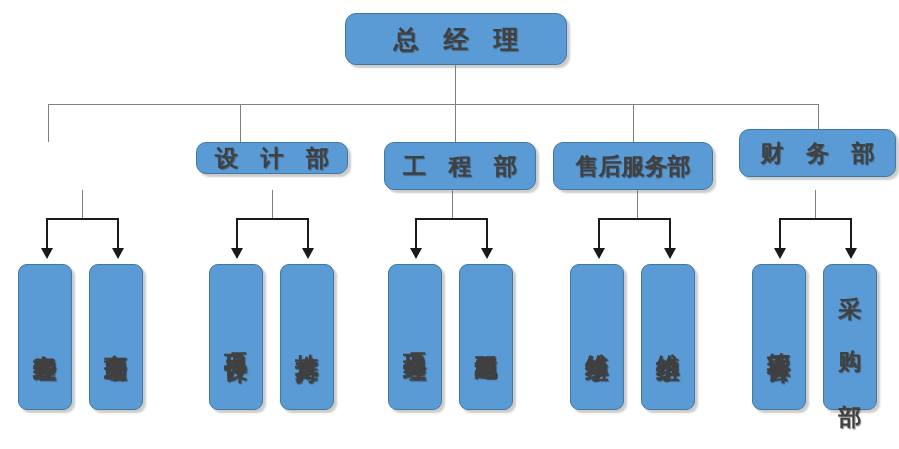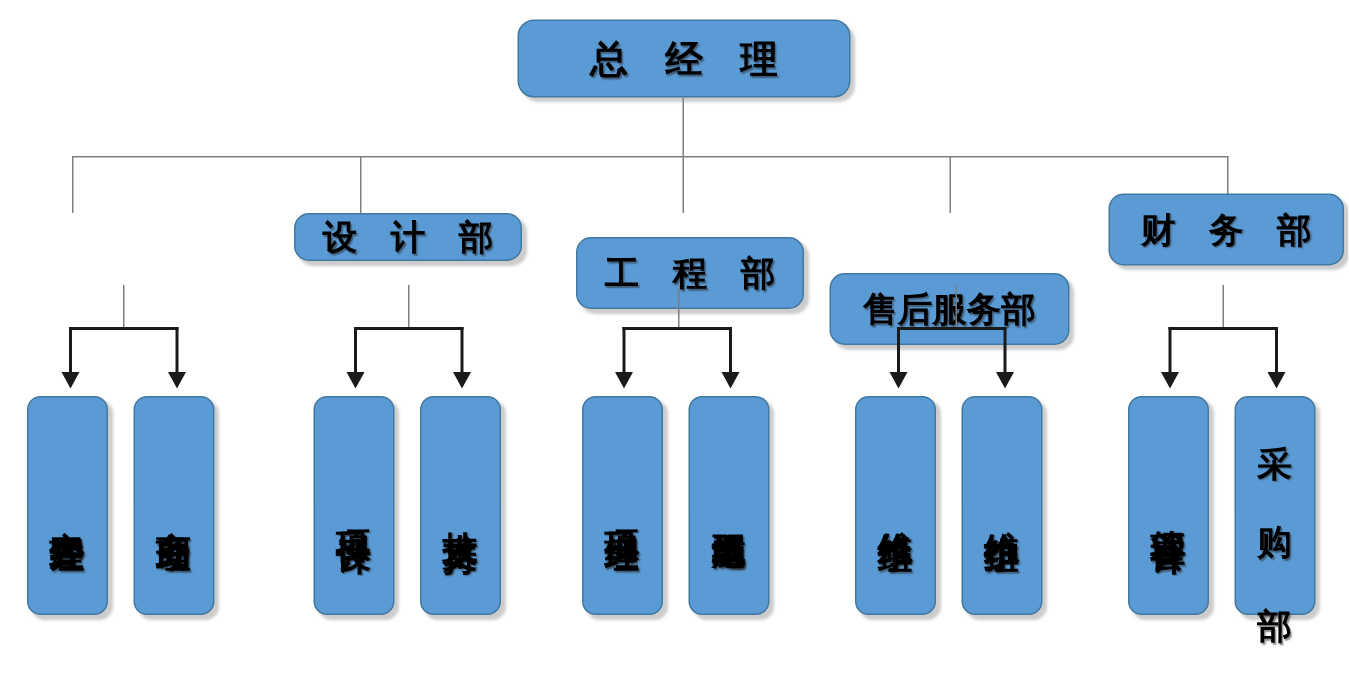--- a/index.html
+++ b/index.html
@@ -21,21 +21,21 @@
   
   .node {
     position: absolute;
     background: #5B9BD5;
     border: 1px solid #41789F;
     box-sizing: border-box;
     box-shadow: 3px 3px 2px rgba(120,120,120,0.38);
     display: flex;
     align-items: center;
     justify-content: center;
-    color: #000000;
+    color: #404040;
     font-weight: bold;
     text-shadow: 1px 1px 1px rgba(40,40,40,0.55);
     -webkit-font-smoothing: antialiased;
   }
 
   
   .node.horiz {
     border-radius: 10px;
     white-space: nowrap;
   }
@@ -46,21 +46,20 @@
     border-radius: 11px;
   }
   .node.dept {
     font-size: 23px;
     letter-spacing: 8px;
     text-indent: 8px;
   }
   .node.dept.tight {
     letter-spacing: 0px;
     text-indent: 0px;
-    margin-top: 40px;
   }
 
   
   .node.leaf {
     border-radius: 9px;
     font-size: 23px;
     line-height: 1.06;
     writing-mode: vertical-rl;
     text-orientation: upright;
     letter-spacing: 2px;
@@ -110,21 +109,21 @@
 
   <div class="line thin-v" style="left:48px; top:104px; width:1px; height:38px;"></div>
   <div class="line thin-v" style="left:240px; top:104px; width:1px; height:38px;"></div>
   <div class="line thin-v" style="left:455px; top:104px; width:1px; height:38px;"></div>
   <div class="line thin-v" style="left:633px; top:104px; width:1px; height:38px;"></div>
   <div class="line thin-v" style="left:818px; top:104px; width:1px; height:38px;"></div>
 
 
   <div class="node horiz dept" style="left:196px; top:142px; width:152px; height:32px;">设 计 部</div>
 
-  <div class="node horiz dept" style="left:384px; top:142px; width:152px; height:48px;margin-top:16px;">工 程 部</div>
+  <div class="node horiz dept" style="left:384px; top:142px; width:152px; height:48px;">工 程 部</div>
 
   <div class="node horiz dept tight" style="left:553px; top:142px; width:160px; height:48px;">售后服务部</div>
 
   <div class="node horiz dept" style="left:739px; top:129px; width:157px; height:48px;">财 务 部</div>
 
   <div class="line thin-v" style="left:82px; top:190px; width:1px; height:29px;"></div>
   <div class="kline h" style="left:46px; top:218px; width:73px; height:2px;"></div>
   <div class="kline v" style="left:46px; top:218px; width:2px; height:32px;"></div>
   <div class="arrow" style="left:41px; top:248px;"></div>
   <div class="kline v" style="left:117px; top:218px; width:2px; height:32px;"></div>

